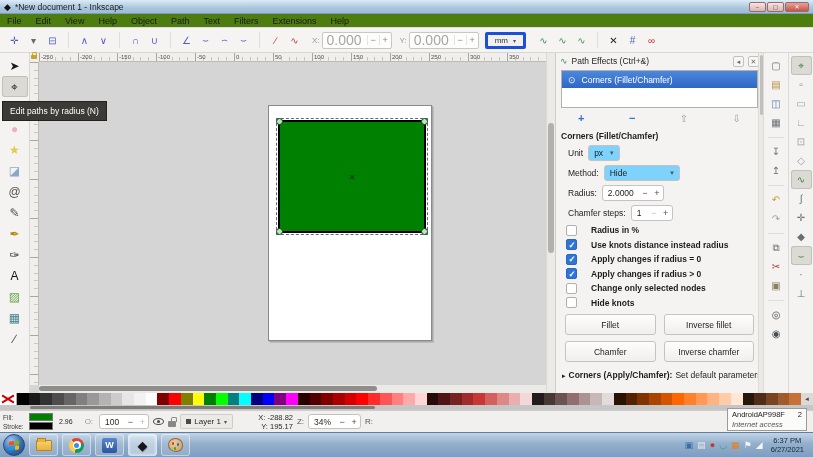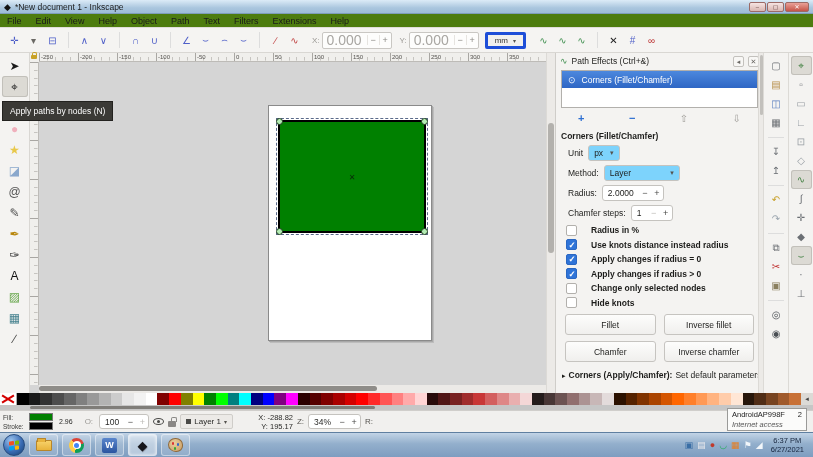--- a/index.html
+++ b/index.html
@@ -420,21 +420,21 @@
       <span id="center-mark">✕</span>
     </div>
   </div>
   <div id="vscroll">
       <div class="thumb"></div>
     </div>
   <div id="hscroll">
       <div class="thumb"></div>
     </div>
 
-  <div id="tooltip">Apply paths by nodes (N)</div>
+  <div id="tooltip">Edit paths by radius (N)</div>
 
   <div id="panel">
     <div id="panel-header">
       <span class="panel-title-icon">∿</span>
       <span id="panel-title">Path Effects (Ctrl+&amp;)</span>
       <span class="hspace"></span>
       <span class="phbtn">◂</span>
       <span class="phbtn">✕</span>
     </div>
     <div id="lpe-list">
@@ -454,21 +454,21 @@
     <div class="prow">
       <span>Unit</span>
       <span class="ibox drop">
         <span class="val">px</span>
         <span class="dd">▾</span>
       </span>
     </div>
     <div class="prow">
       <span>Method:</span>
       <span class="ibox drop" style="width:76px">
-        <span class="val" style="flex:1">Layer</span>
+        <span class="val" style="flex:1">Hide</span>
         <span class="dd">▾</span>
       </span>
     </div>
     <div class="prow">
       <span>Radius:</span>
       <span class="ibox">
         <span class="val">2.0000</span>
         <span class="sbtn">−</span>
         <span class="sbtn">+</span>
       </span>

